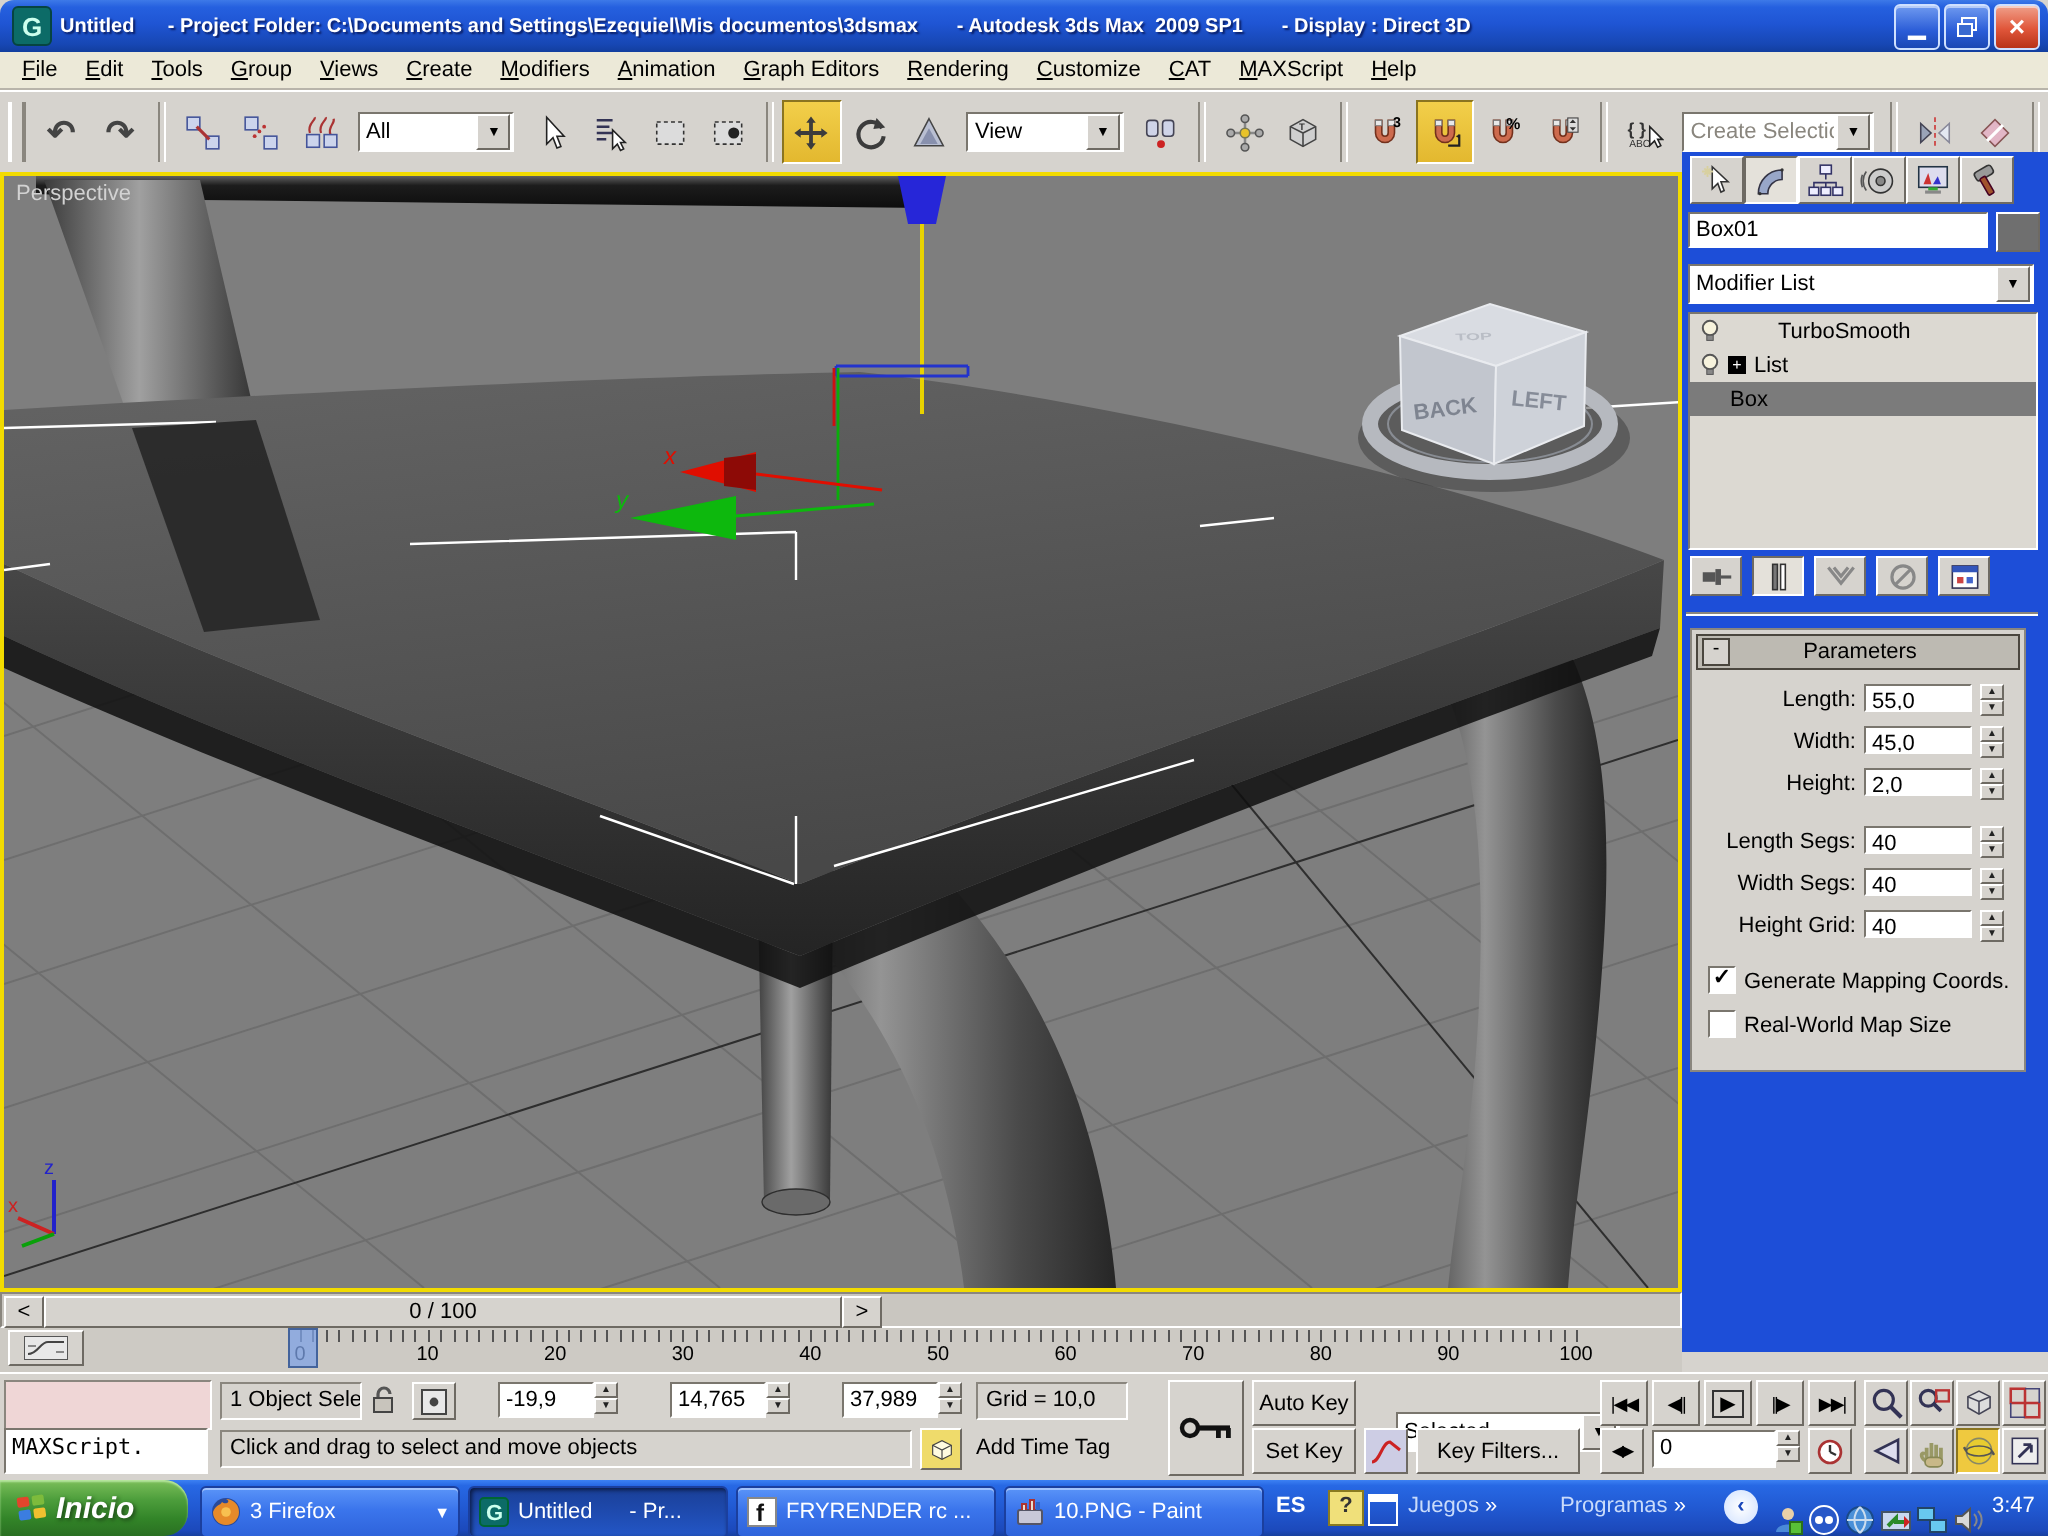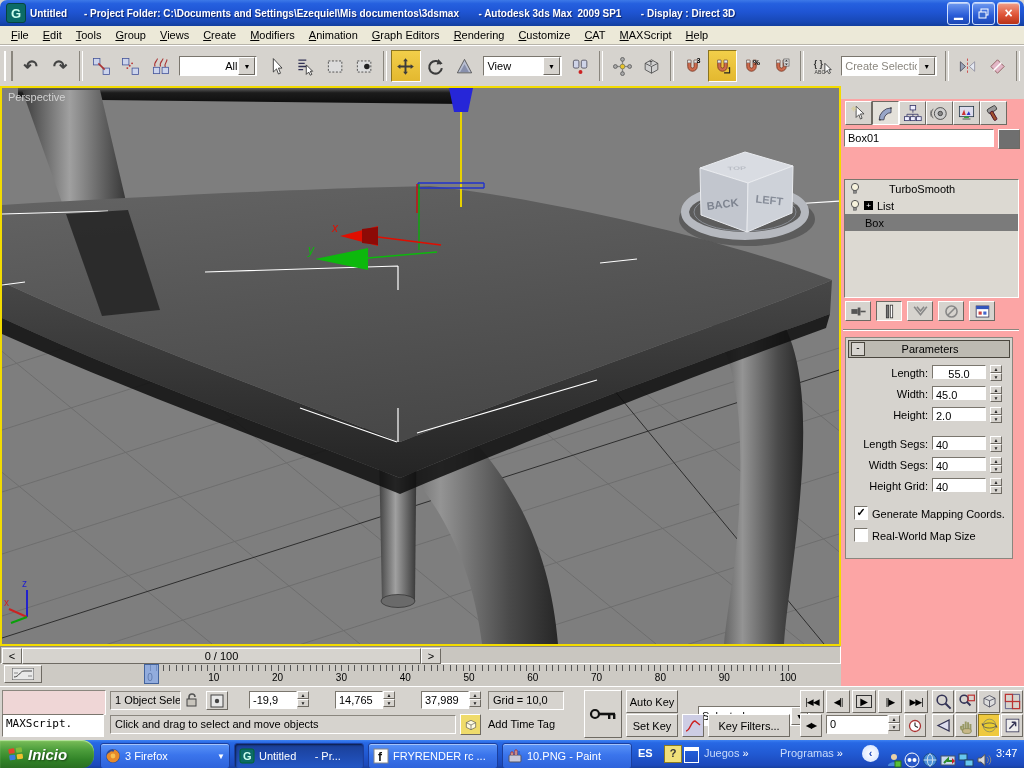--- a/index.html
+++ b/index.html
@@ -40,21 +40,21 @@
   .combo .carw{width:15px;height:16px;margin:1px;background:#D6D3CE;border:1px solid;
     border-color:#fff #6e6a63 #6e6a63 #fff;display:flex;align-items:center;justify-content:center;font-size:7px;}
   .combo.disabled .cval{color:#8a867e;}
 
   
   .vp{left:0;top:86px;width:841px;height:560px;background:#F2DB00;}
   .vp-inner{position:absolute;left:2px;top:2px;width:837px;height:556px;background:#7E7E7E;overflow:hidden;}
   .vp-label{position:absolute;left:6px;top:3px;color:#D2D2D2;font-size:11px;}
 
   
-  .cpanel{left:841px;top:99px;width:183px;height:600px;background:#fca5a5;}
+  .cpanel{left:841px;top:76px;width:183px;height:600px;background:#1d4ed8;}
   .cp-tabs{position:absolute;left:4px;top:2px;display:flex;}
   .cp-tab{width:27px;height:24px;display:flex;align-items:center;justify-content:center;
     border:1px solid;border-color:#fff #6e6a63 #6e6a63 #fff;background:#D6D3CE;box-sizing:border-box;}
   .cp-tab.active{border-color:#6e6a63 #fff #fff #6e6a63;background:#E4E1DA;}
   .tfield{background:#fff;border:1px solid;border-color:#7a766e #fff #fff #7a766e;box-sizing:border-box;
     padding:2px 3px;overflow:hidden;white-space:nowrap;}
   .swatch{background:#6f6f6f;border:1px solid;border-color:#fff #6e6a63 #6e6a63 #fff;}
   .stackbox{background:#DCD9D2;border:1px solid;border-color:#7a766e #fff #fff #7a766e;overflow:hidden;}
   .stack-row{height:17px;display:flex;align-items:center;padding-left:4px;}
   .stack-row .lbl{padding-left:4px;}
@@ -183,21 +183,21 @@
           <circle cx="8" cy="14" r="1.2" fill="#b33"></circle>
         </svg>
       </div>
       <div class="tb-btn">
         <svg viewBox="0 0 24 24" width="19" height="19">
           <rect x="3" y="13" width="8" height="8" fill="#ccd4ec" stroke="#44549a"></rect>
           <path d="M5 12 C3 6 9 4 8 2 M12 12 C10 6 16 4 15 2 M18 13 C16 8 21 6 20 3" stroke="#a33" fill="none" stroke-width="1.4"></path>
           <rect x="14" y="13" width="8" height="8" fill="#ccd4ec" stroke="#44549a"></rect>
         </svg>
       </div>
-      <div class="combo" style="width: 80px; text-align: right;">
+      <div class="combo" style="width: 80px;">
         <span class="cval">All</span>
         <span class="carw">▼</span>
       </div>
       <div class="tb-btn">
         <svg viewBox="0 0 24 24" width="19" height="19">
           <path d="M8 2 L8 19 L12 15 L14.5 21.5 L17 20.5 L14.5 14 L19 14 Z" fill="#fff" stroke="#222"></path>
         </svg>
       </div>
       <div class="tb-btn">
         <svg viewBox="0 0 24 24" width="19" height="19">
@@ -493,20 +493,24 @@
         </div>
         <div class="cp-tab">
           <svg viewBox="0 0 24 24" width="19" height="19">
             <rect x="4" y="4" width="12" height="6" rx="2" fill="#999" stroke="#333" transform="rotate(-30 10 7)"></rect>
             <rect x="10" y="9" width="4" height="12" rx="1" fill="#a0522d" stroke="#402" transform="rotate(-30 12 15)"></rect>
           </svg>
         </div>
       </div>
     <div class="abs tfield" style="left:3px;top:30px;width:150px;height:18px;">Box01</div>
     <div class="abs swatch" style="left:157px;top:30px;width:20px;height:18px;"></div>
+    <div class="abs combo" style="left:3px;top:56px;width:173px;margin:0;">
+      <span class="cval">Modifier List</span>
+      <span class="carw">▼</span>
+    </div>
     <div class="abs stackbox" style="left:3px;top:80px;width:173px;height:117px;" id="stackbox">
         <div class="stack-row">
           <svg class="bulb" viewBox="0 0 12 13">
             <circle cx="6" cy="5" r="3.6" fill="#f6f2dc" stroke="#555"></circle>
             <rect x="4.4" y="8.6" width="3.2" height="2.6" fill="#888" stroke="#555" stroke-width=".5"></rect>
           </svg>
           <span class="lbl" style="padding-left:28px;">TurboSmooth</span>
         </div>
         <div class="stack-row">
           <svg class="bulb" viewBox="0 0 12 13">
@@ -558,21 +562,21 @@
       </div>
     <div class="abs groove" style="left:2px;top:230px;width:176px;"></div>
     <div class="abs rollout" style="left:4px;top:238px;width:168px;height:222px;box-sizing:border-box;">
       <div class="roll-head">
         <div class="roll-min">-</div>
         <div class="roll-title">Parameters</div>
       </div>
       <div id="params" style="margin-top:6px;">
           <div class="prow">
             <span class="plabel">Length:</span>
-            <span class="pfield whitefield" style="position:absolute;text-align:center;">55,0</span>
+            <span class="pfield whitefield" style="position:absolute;">55,0</span>
             <span class="spin" style="left:144px;top:1px;">
               <div>▲</div>
               <div>▼</div>
             </span>
           </div>
           <div class="prow">
             <span class="plabel">Width:</span>
             <span class="pfield whitefield" style="position:absolute;">45,0</span>
             <span class="spin" style="left:144px;top:1px;">
               <div>▲</div>

